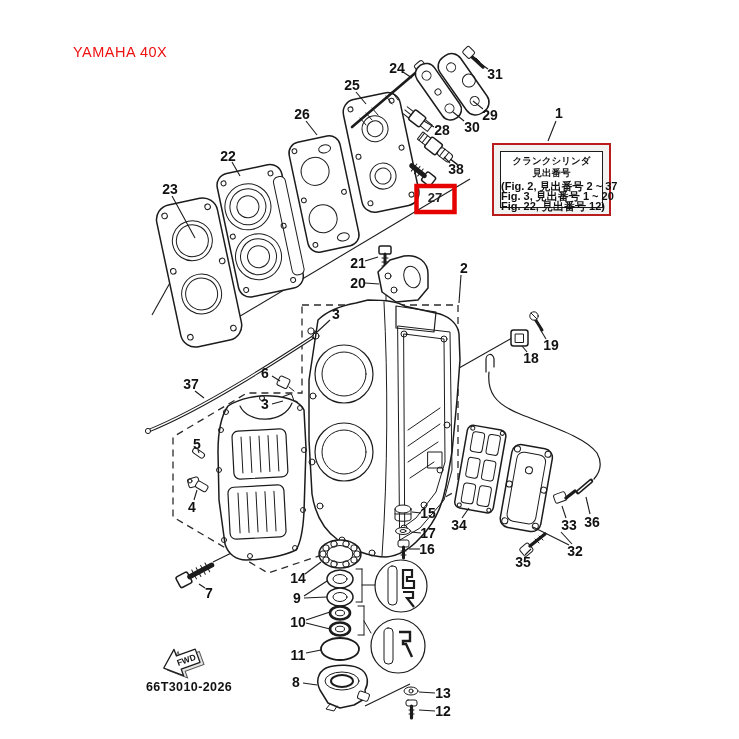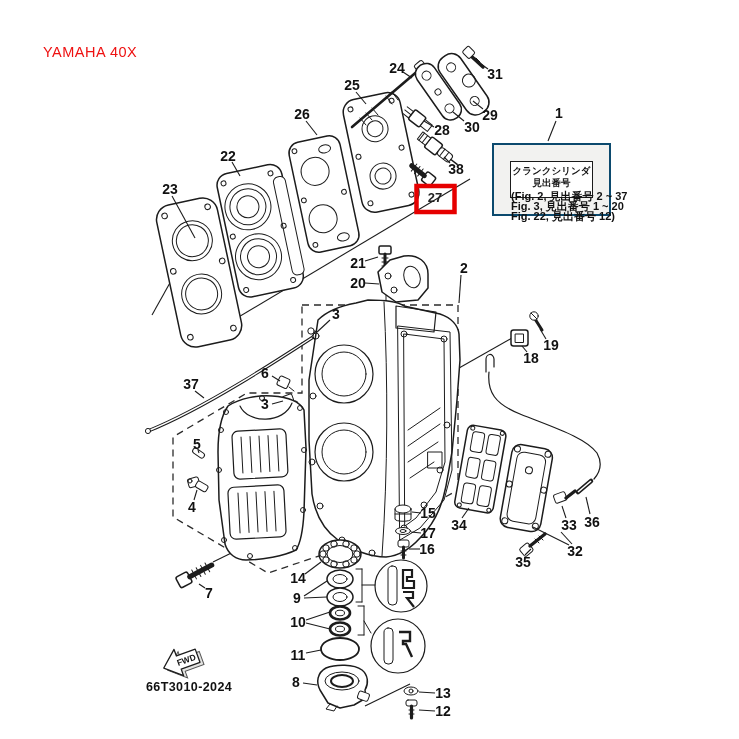--- a/index.html
+++ b/index.html
@@ -1,22 +1,22 @@
 <!DOCTYPE html>
 <html><head>
 <meta charset="utf-8">
 <style>
   html,body{margin:0;padding:0;background:#ffffff;width:739px;height:739px;overflow:hidden;
             font-family:"Liberation Sans", sans-serif;}
   #stage{position:relative;width:739px;height:739px;background:#fff;}
   #art{position:absolute;left:0;top:0;}
-  .brand{position:absolute;left:43px;top:44px;font-size:14.5px;letter-spacing:.5px;
+  .brand{position:absolute;left:73px;top:44px;font-size:14.5px;letter-spacing:.5px;
          font-family:"Liberation Sans",sans-serif;}
   .infobox{position:absolute;left:492px;top:143px;width:119px;height:73px;
-           border:2px solid #0c4a6e;background:#f2f2f0;box-sizing:border-box;padding:16px;}
+           border:2px solid #b91c1c;background:#f2f2f0;box-sizing:border-box;padding:6px;}
   .infobox-inner{width:100%;height:100%;border:1.5px solid #1b1b1b;background:#fff;
                  box-sizing:border-box;text-align:center;padding-top:3px;}
   .ib-title{font-size:9.5px;font-weight:bold;line-height:11.5px;color:#111;}
   .ib-fig{font-size:11px;font-weight:bold;line-height:10.2px;color:#111;white-space:nowrap;}
   .figcode{position:absolute;left:146px;top:680px;font-size:12.5px;font-weight:bold;
            letter-spacing:.4px;color:#111;}
   .ln{fill:none;stroke:#1c1c1c;stroke-width:1.5;stroke-linejoin:round;stroke-linecap:round;}
   .t1{stroke-width:1;}  .t2{stroke-width:1.2;}
   .wf{fill:#ffffff;}
   .callout{font:bold 14px "Liberation Sans",sans-serif;fill:#111;}
@@ -492,14 +492,14 @@
   <div class="infobox">
     <div class="infobox-inner">
       <div class="ib-title">クランクシリンダ</div>
       <div class="ib-title">見出番号</div>
       <div class="ib-fig" style="margin-top:3px">(Fig. 2, 見出番号 2 ~ 37</div>
       <div class="ib-fig">Fig. 3, 見出番号 1 ~ 20</div>
       <div class="ib-fig">Fig. 22, 見出番号 12)</div>
     </div>
   </div>
 
-  <div class="figcode">66T3010-2024</div>
+  <div class="figcode">66T3010-2026</div>
 </div>
 
 </body></html>

